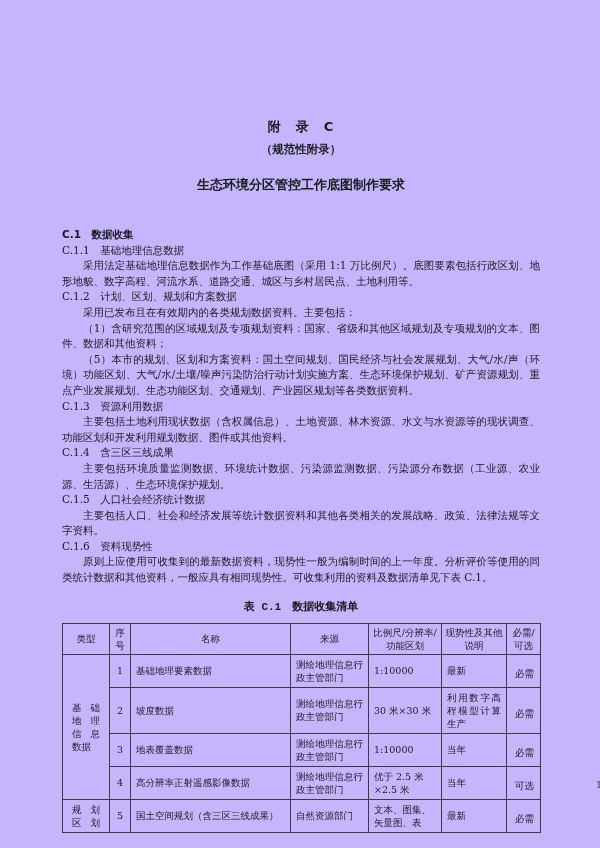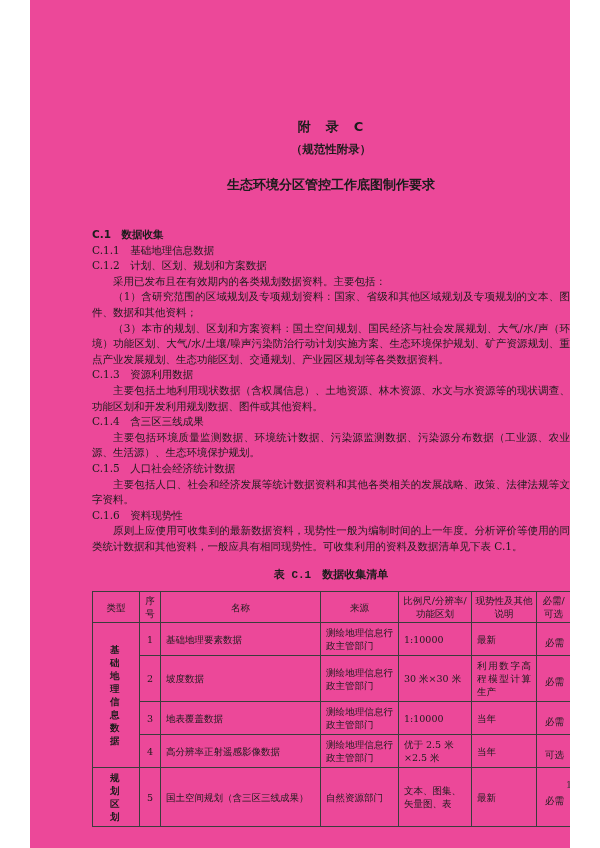--- a/index.html
+++ b/index.html
@@ -1,21 +1,21 @@
 <!DOCTYPE html>
 <html lang="zh"><head>
 <meta charset="utf-8">
 <style>
   * { margin:0; padding:0; box-sizing:border-box; }
   html,body { background:#ffffff; }
   .page {
     position:relative;
-    width:540px; height:848px;
+    width:600px; height:848px;
     margin:0 auto;
-    background:#ec4899;
+    background:#c4b5fd;
     color:#1c1c1c;
     font-family:"DejaVu Serif","Liberation Serif",serif;
     overflow:hidden;
   }
   .content {
     position:absolute;
     left:62px; top:0;
     width:478px;
   }
   
@@ -64,22 +64,21 @@
   }
   .data-table th {
     font-weight:normal;
     text-align:center;
     height:30px;
     padding:2px 1px;
   }
   .data-table td { height:29px; }
   td.c-type {
     text-align:justify;
-    padding:3px 17px;
-    font-weight:bold;
+    padding:3px 9px;
   }
   td.c-type.distribute { text-align-last:justify; }
   td.c-no { text-align:center; padding:3px 0; }
   td.c-req { text-align:left; padding:9px 2px 3px 8px; }
   td.c-src, td.c-cur { text-align:justify; }
   
   .page-number {
     position:absolute;
     left:8px; bottom:58px;
     width:100%;
@@ -96,24 +95,25 @@
 
     <div class="titles">
       <div class="title-1">附　录　C</div>
       <div class="title-2">（规范性附录）</div>
       <div class="title-3">生态环境分区管控工作底图制作要求</div>
     </div>
 
     <div class="body-text">
       <div class="h-l1">C.1　数据收集</div>
       <div class="h-l2">C.1.1　基础地理信息数据</div>
+      <div class="para">采用法定基础地理信息数据作为工作基础底图（采用 1:1 万比例尺）。底图要素包括行政区划、地形地貌、数字高程、河流水系、道路交通、城区与乡村居民点、土地利用等。</div>
       <div class="h-l2">C.1.2　计划、区划、规划和方案数据</div>
       <div class="para">采用已发布且在有效期内的各类规划数据资料。主要包括：</div>
       <div class="para">（1）含研究范围的区域规划及专项规划资料：国家、省级和其他区域规划及专项规划的文本、图件、数据和其他资料；</div>
-      <div class="para">（3）本市的规划、区划和方案资料：国土空间规划、国民经济与社会发展规划、大气/水/声（环境）功能区划、大气/水/土壤/噪声污染防治行动计划实施方案、生态环境保护规划、矿产资源规划、重点产业发展规划、生态功能区划、交通规划、产业园区规划等各类数据资料。</div>
+      <div class="para">（5）本市的规划、区划和方案资料：国土空间规划、国民经济与社会发展规划、大气/水/声（环境）功能区划、大气/水/土壤/噪声污染防治行动计划实施方案、生态环境保护规划、矿产资源规划、重点产业发展规划、生态功能区划、交通规划、产业园区规划等各类数据资料。</div>
       <div class="h-l2">C.1.3　资源利用数据</div>
       <div class="para">主要包括土地利用现状数据（含权属信息）、土地资源、林木资源、水文与水资源等的现状调查、功能区划和开发利用规划数据、图件或其他资料。</div>
       <div class="h-l2">C.1.4　含三区三线成果</div>
       <div class="para">主要包括环境质量监测数据、环境统计数据、污染源监测数据、污染源分布数据（工业源、农业源、生活源）、生态环境保护规划。</div>
       <div class="h-l2">C.1.5　人口社会经济统计数据</div>
       <div class="para">主要包括人口、社会和经济发展等统计数据资料和其他各类相关的发展战略、政策、法律法规等文字资料。</div>
       <div class="h-l2">C.1.6　资料现势性</div>
       <div class="para">原则上应使用可收集到的最新数据资料，现势性一般为编制时间的上一年度。分析评价等使用的同类统计数据和其他资料，一般应具有相同现势性。可收集利用的资料及数据清单见下表 C.1。</div>
     </div>
 

